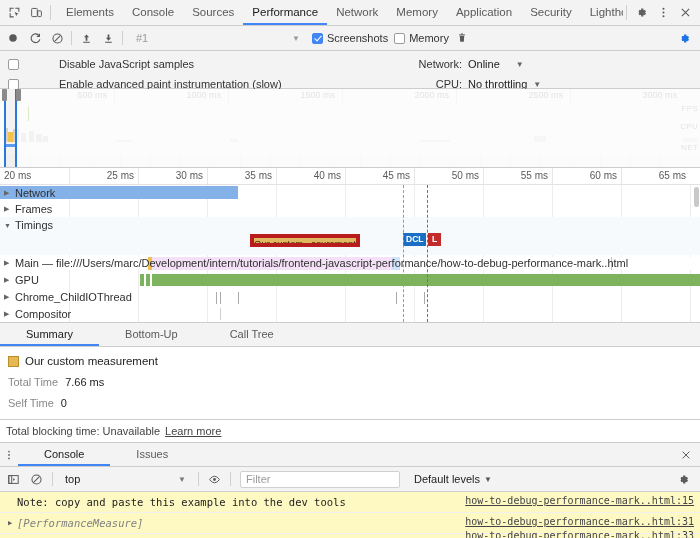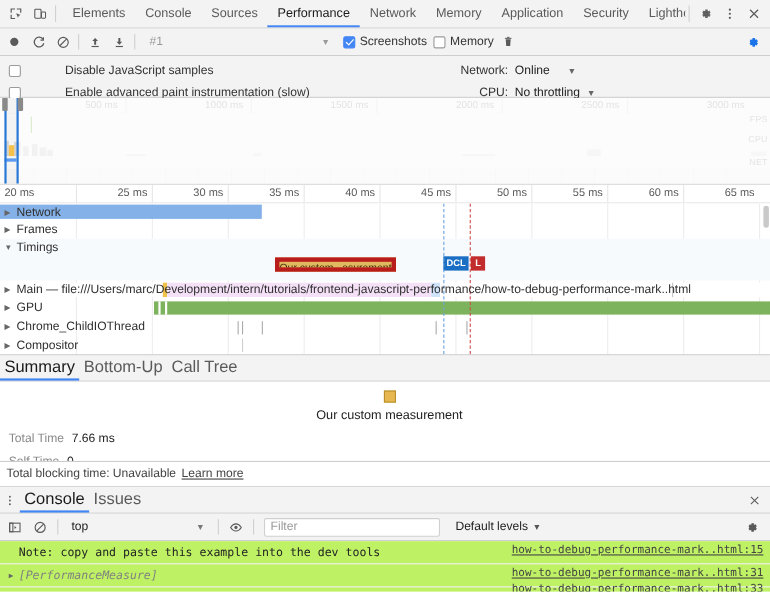--- a/index.html
+++ b/index.html
@@ -214,29 +214,29 @@
     background: #c9c9c9; border-radius: 3px;
   }
 
   
   .dtabs {
     height: 23px; min-height: 23px;
     display: flex; align-items: stretch;
     background: #f3f3f3; border-bottom: 1px solid #cdcdcd;
   }
   .dtab {
-    padding: 0 4px; display: flex; align-items: center;
-    font-size: 15px; color: #5a5a5a;
+    padding: 0 26px; display: flex; align-items: center;
+    font-size: 11px; color: #5a5a5a;
     border-bottom: 2px solid transparent;
   }
   .dtab.sel { color: #1a1a1a; border-bottom-color: #4285f4; }
 
   
   .summary { background: #fff; height: 72px; min-height: 72px; padding: 8px 0 0 8px; box-sizing: border-box; }
-  .sum-title { display: flex; align-items: center; gap: 6px; font-size: 11.5px; color: #222; flex-direction: column; }
+  .sum-title { display: flex; align-items: center; gap: 6px; font-size: 11.5px; color: #222; }
   .swatch { width: 11px; height: 11px; background: #e6b84f; border: 1px solid #b88f2c; box-sizing: border-box; }
   .sum-row { margin-top: 9px; font-size: 11px; display: flex; gap: 7px; }
   .sum-key { color: #888; }
   .sum-val { color: #222; }
 
   
   .blockbar {
     height: 22px; min-height: 22px;
     display: flex; align-items: center;
     font-size: 11px; color: #444;
@@ -281,21 +281,21 @@
     flex: 0 0 auto; width: 160px; height: 17px;
     background: #fff; border: 1px solid #d0d0d0;
     border-radius: 2px; box-sizing: border-box;
     font-size: 11px; color: #9a9a9a;
     line-height: 15px; padding-left: 5px;
     margin-left: 4px;
   }
   .levels { font-size: 11px; color: #222; margin-left: 12px; display: flex; align-items: center; gap: 4px; }
   .ct-right { margin-left: auto; display: flex; align-items: center; padding-right: 3px; }
 
-  .console-msgs { flex: 1; overflow: hidden; background: #bef264; }
+  .console-msgs { flex: 1; overflow: hidden; background: #fef9c3; }
   .cmsg {
     position: relative;
     display: flex; align-items: flex-start;
     border-bottom: 1px solid #f0f0f0;
     padding: 3px 0 3px 8px;
     min-height: 14px;
     font-family: "DejaVu Sans Mono", monospace;
     font-size: 10.5px;
     color: #222;
   }

